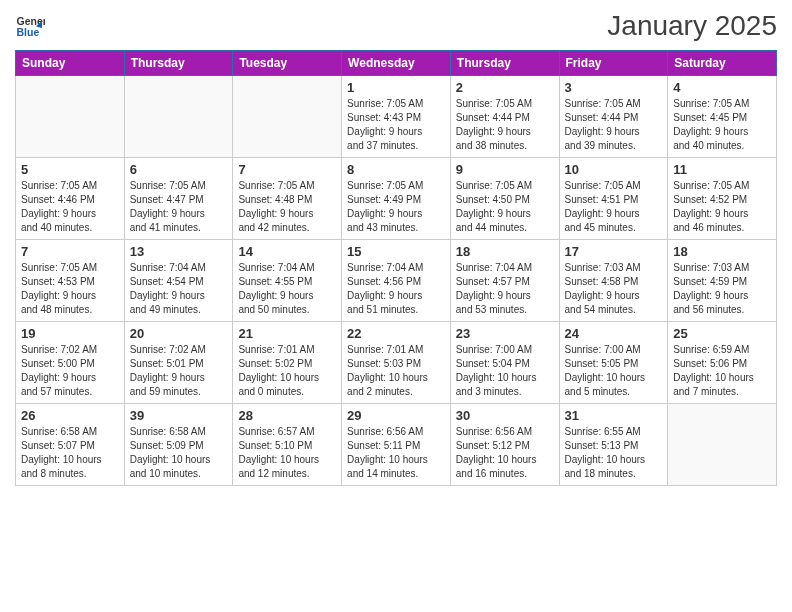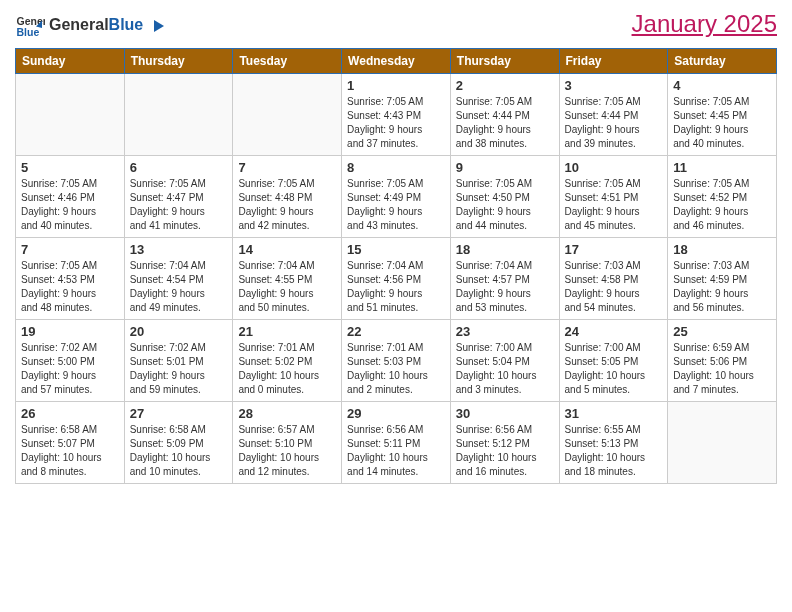--- a/index.html
+++ b/index.html
@@ -27,36 +27,35 @@
       gap: 4px;
     }
     .logo-icon {
       width: 30px;
       height: 30px;
     }
     .title-area {
       text-align: right;
     }
     .month-title {
-      font-size: 24px;
+      font-size: 28px;
       font-weight: normal;
-      color: #be185d;
-      text-decoration: underline;
+      color: #404040;
     }
     .subtitle {
       font-size: 14px;
       color: #555;
     }
     .calendar {
       width: 100%;
       border-collapse: collapse;
       table-layout: fixed;
     }
     .calendar th {
-      background-color: #a16207;
+      background-color: #a21caf;
       color: white;
       text-align: left;
       padding: 5px 6px;
       font-size: 12px;
       font-weight: bold;
       border: 1px solid #2b6cb0;
     }
     .calendar td {
       border: 1px solid #ccc;
       vertical-align: top;
@@ -85,27 +84,20 @@
 <body>
 
 <div class="container">
   <div class="header">
     <div class="logo">
       <svg class="logo-icon" viewBox="0 0 40 40">
         <text x="2" y="20" font-size="14" font-weight="bold" fill="#333">General</text>
         <path d="M 28 22 L 36 14 L 36 24 Z" fill="#1a5fa8"></path>
         <text x="2" y="34" font-size="14" font-weight="bold" fill="#1a5fa8">Blue</text>
       </svg>
-      <div style="line-height:1.1">
-        <div style="font-size:16px;font-weight:bold;color:#333;">General<span style="color:#1a5fa8;">Blue</span>
-          <svg width="16" height="16" viewBox="0 0 16 16" style="vertical-align:middle;margin-left:2px;">
-            <polygon points="4,2 14,8 4,14" fill="#1a5fa8"></polygon>
-          </svg>
-        </div>
-      </div>
     </div>
     <div class="title-area">
       <div class="month-title">January 2025</div>
     </div>
   </div>
 
   <table class="calendar">
     <thead>
       <tr>
         <th>Sunday</th>
@@ -306,21 +298,21 @@
         </tr>
         <tr>
           <td>
             <span class="day-number">26</span>
             <div class="day-info" style="white-space: pre-line;">Sunrise: 6:58 AM
 Sunset: 5:07 PM
 Daylight: 10 hours
 and 8 minutes.</div>
           </td>
           <td>
-            <span class="day-number">27</span>
+            <span class="day-number">39</span>
             <div class="day-info" style="white-space: pre-line;">Sunrise: 6:58 AM
 Sunset: 5:09 PM
 Daylight: 10 hours
 and 10 minutes.</div>
           </td>
           <td>
             <span class="day-number">28</span>
             <div class="day-info" style="white-space: pre-line;">Sunrise: 6:57 AM
 Sunset: 5:10 PM
 Daylight: 10 hours

